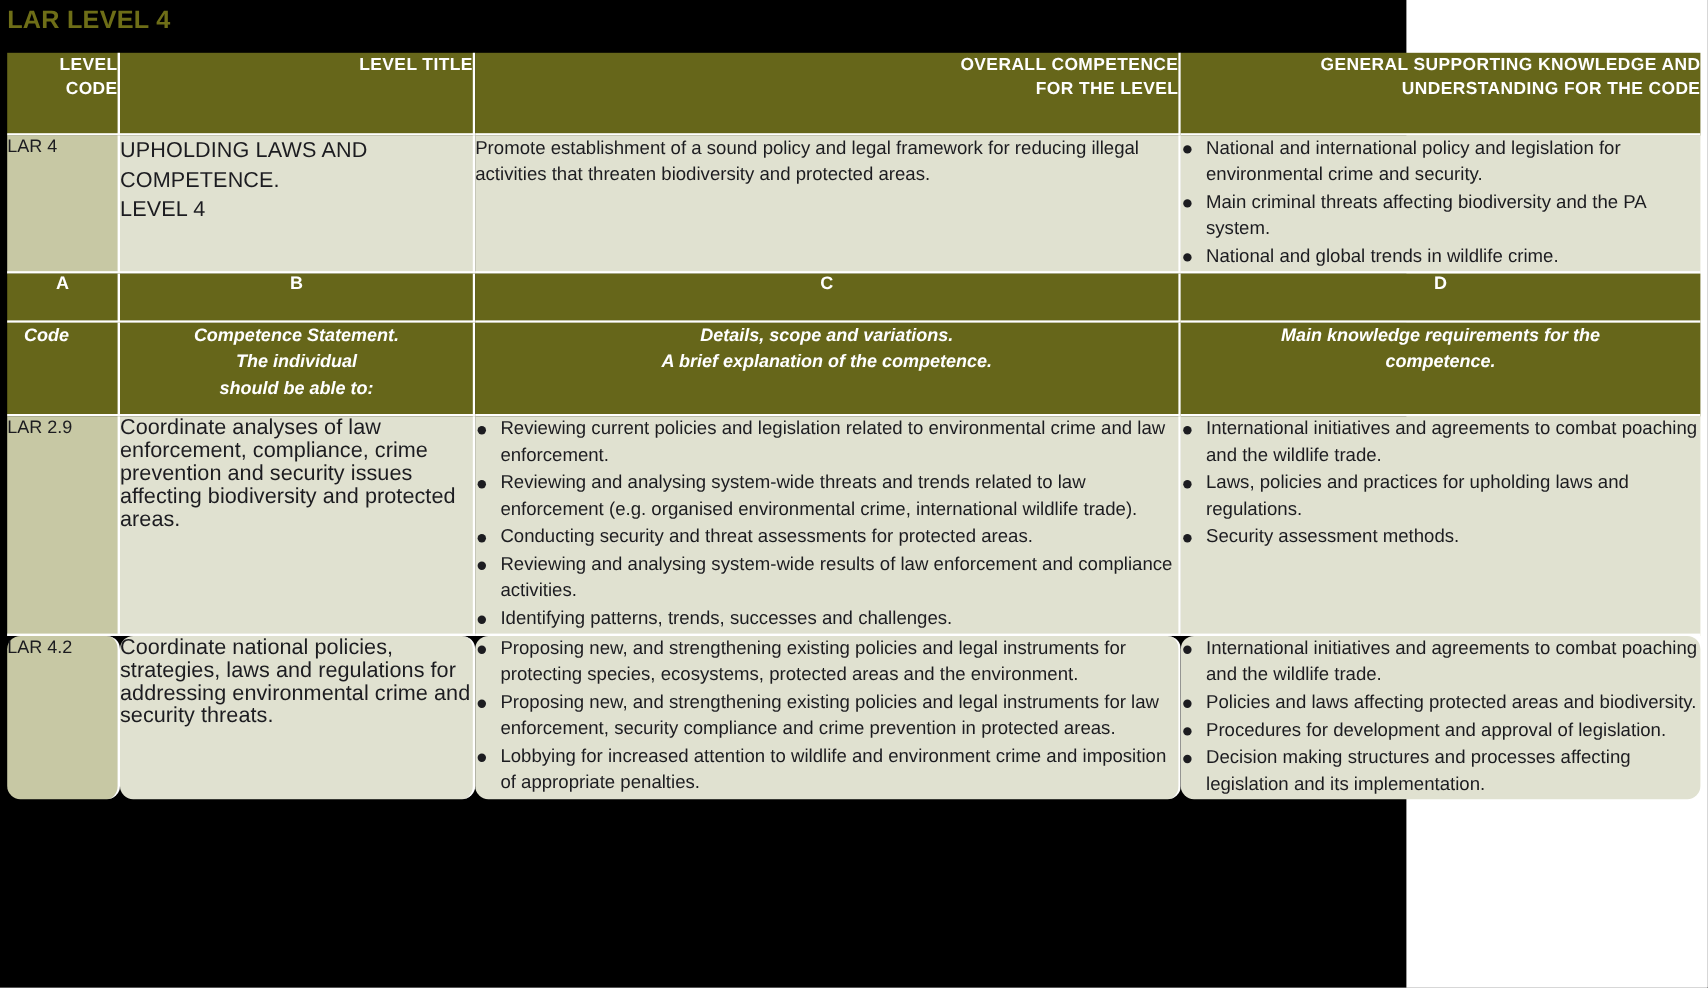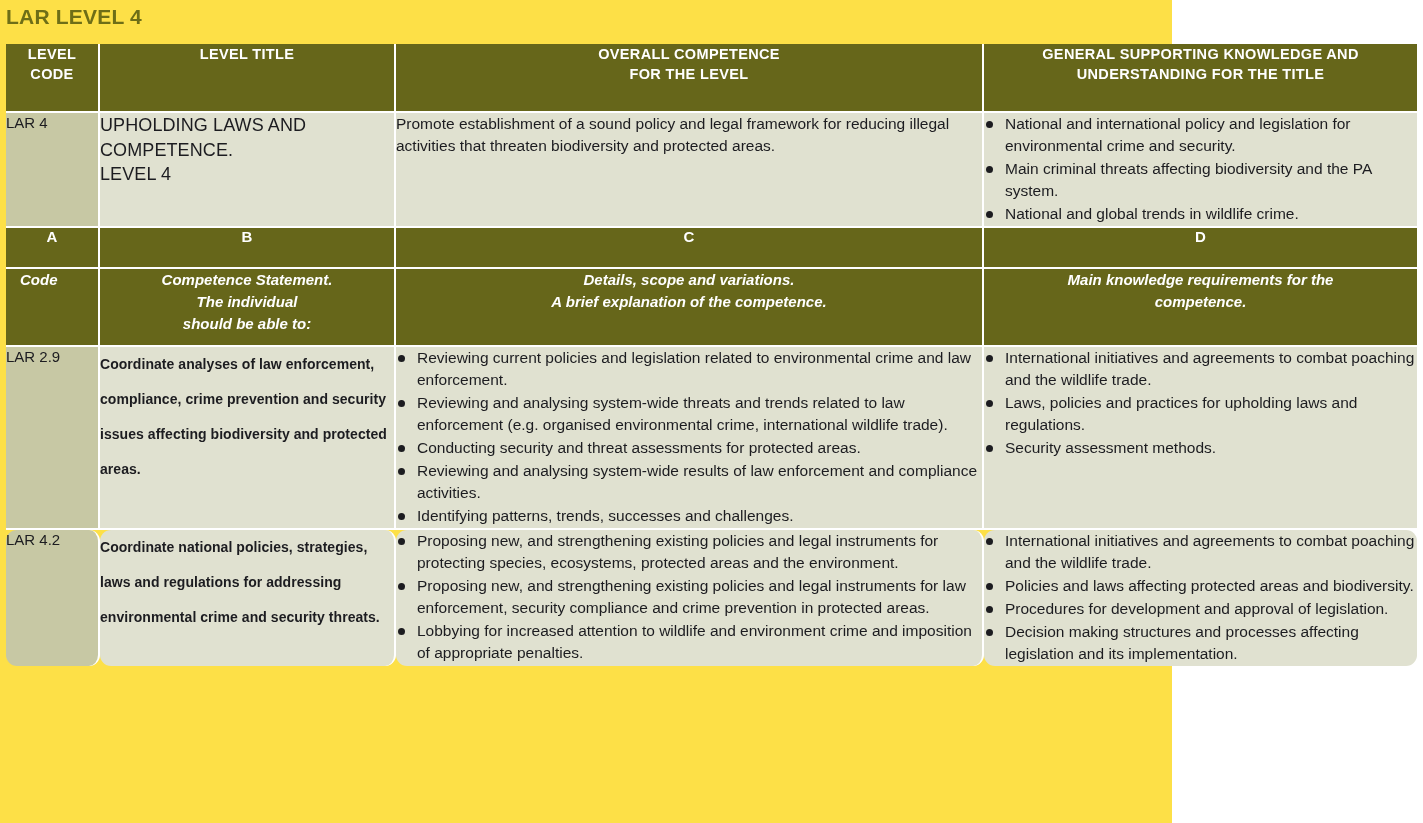--- a/index.html
+++ b/index.html
@@ -12,21 +12,21 @@
     width: 1423px;
     height: 823px;
     font-family: "Liberation Sans", sans-serif;
     overflow: hidden;
   }
 
   .page {
     position: relative;
     width: 1172px;
     height: 823px;
-    background: #fde047;
+    background: #000000;
   }
 
   
   .page-title {
     position: absolute;
     left: 6px;
     top: 3px;
     font-size: 21px;
     font-weight: bold;
     letter-spacing: 0.2px;
@@ -57,21 +57,21 @@
   
   col.col-a { width: 94px; }
   col.col-b { width: 296px; }
   col.col-c { width: 588px; }
   col.col-d { width: 433px; }
 
   
   .hdr {
     background: #66661a;
     color: #ffffff;
-    text-align: center;
+    text-align: right;
     font-weight: bold;
     font-size: 14.5px;
     line-height: 20px;
     letter-spacing: 0.35px;
     padding: 15px 8px 15px 8px;
     height: 69px;
   }
 
   
   .cell-code {
@@ -126,23 +126,23 @@
   }
   .coldesc.left {
     text-align: left;
     padding-left: 14px;
   }
 
   
   .cell-statement {
     background: #e0e1d0;
     color: #1c1c20;
-    font-weight: bold;
-    font-size: 14px;
-    line-height: 35px;
+    font-weight: normal;
+    font-size: 18px;
+    line-height: 19px;
     padding: 14px 12px 16px 18px;
     letter-spacing: 0.05px;
   }
 
   ul.bullets {
     margin: 0;
     padding: 0;
     list-style: none;
   }
   ul.bullets li {
@@ -192,21 +192,21 @@
         </td>
         <td class="hdr">
           <div>LEVEL TITLE</div>
         </td>
         <td class="hdr">
           <div>OVERALL COMPETENCE</div>
           <div>FOR THE LEVEL</div>
         </td>
         <td class="hdr">
           <div>GENERAL SUPPORTING KNOWLEDGE AND</div>
-          <div>UNDERSTANDING FOR THE TITLE</div>
+          <div>UNDERSTANDING FOR THE CODE</div>
         </td>
       </tr>
 
       <tr>
         <td class="cell-code">
           <span>LAR 4</span>
         </td>
         <td class="cell-light">
           <div class="level-title">
             <div>UPHOLDING LAWS AND</div>

